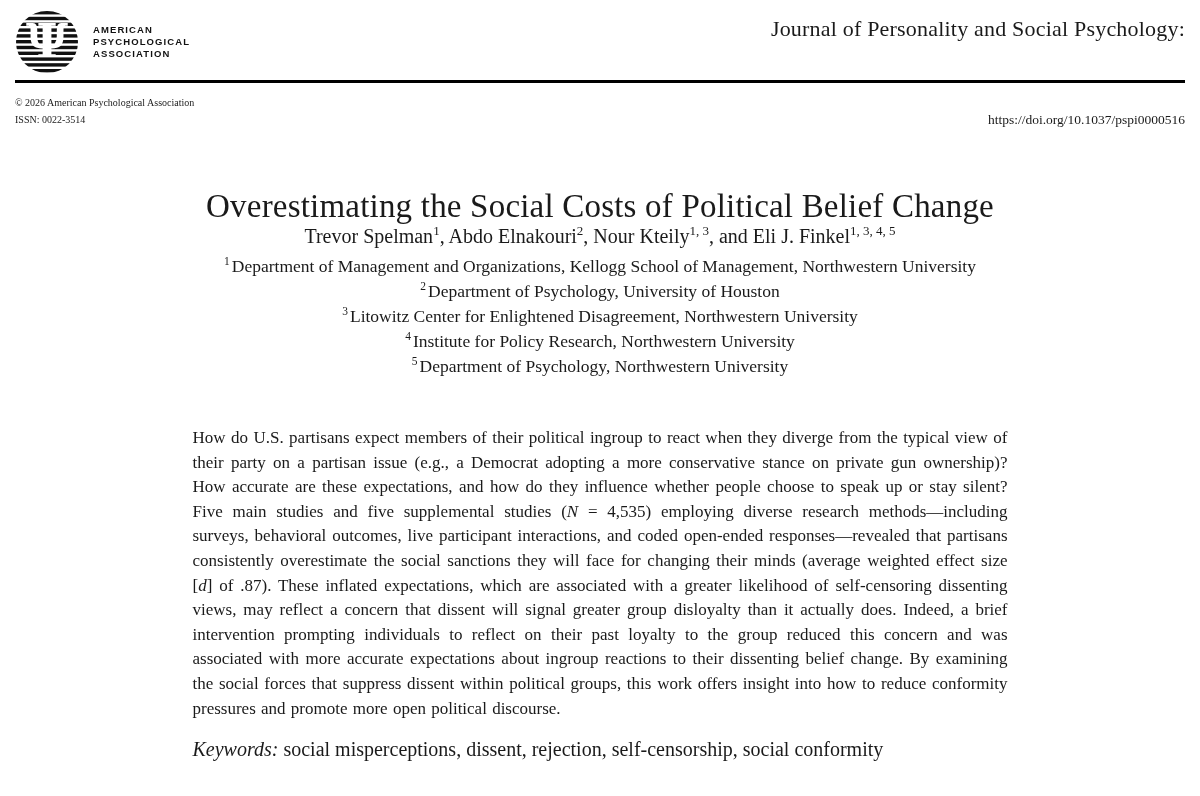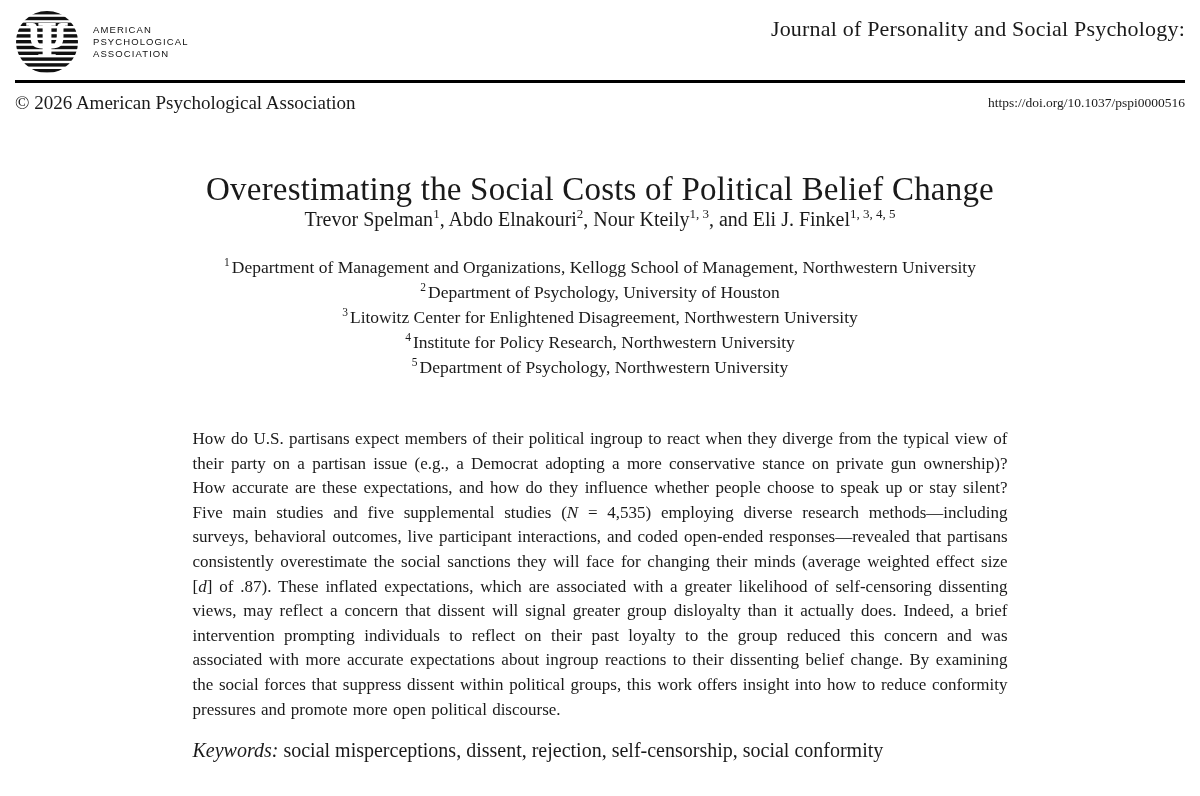--- a/index.html
+++ b/index.html
@@ -12,54 +12,54 @@
     overflow: hidden;
   }
   .page { padding: 8px 15px 0 15px; width: 1200px; height: 796px; }
 
   
   .masthead { display: flex; justify-content: space-between; align-items: flex-start; height: 68px; }
   .logo { display: flex; align-items: center; gap: 14px; padding-top: 2px; }
   .logo svg { display: block; }
   .logo-text {
     font-family: "Liberation Sans", "DejaVu Sans", sans-serif;
-    font-weight: normal;
+    font-weight: bold;
     font-size: 9.5px;
     letter-spacing: 1.1px;
     line-height: 12px;
     color: #111111;
   }
   .journal-title {
     text-align: right;
     font-size: 22px;
     line-height: 30px;
     padding-top: 6px;
     letter-spacing: 0.2px;
   }
   .masthead-rule { height: 3px; background: #000000; margin-top: 4px; }
 
   
   .meta-row { display: flex; justify-content: space-between; align-items: flex-end; margin-top: 11px; }
-  .copyright { font-size: 19px; line-height: 17px; }
+  .copyright { font-size: 10px; line-height: 17px; }
   .doi { font-size: 13.5px; line-height: 17px; color: #1a1a1a; text-decoration: none; margin-left: 41px; }
 
   
   .article-title {
     text-align: center;
     font-size: 33px;
     font-weight: normal;
     letter-spacing: 0.2px;
     margin-top: 60px;
   }
   .authors {
     text-align: center;
     font-size: 20px;
   }
   .authors sup { font-size: 13px; line-height: 0; }
-  .affiliations { margin-top: 24px; }
+  .affiliations { margin-top: 6px; }
   .affil {
     text-align: center;
     font-size: 17.5px;
     line-height: 25px;
   }
   .affil sup { font-size: 11.5px; line-height: 0; margin-right: 2px; }
 
   
   .abstract {
     width: 815px;
@@ -115,20 +115,21 @@
     <div class="journal-title">
       <div>Journal of Personality and Social Psychology:</div>
     </div>
   </header>
 
   <div class="masthead-rule"></div>
 
   <div class="meta-row">
     <div class="copyright">
       <div>© 2026 American Psychological Association</div>
+      <div>ISSN: 0022-3514</div>
     </div>
     <a class="doi" href="#">https://doi.org/10.1037/pspi0000516</a>
   </div>
 
   <main>
     <h1 class="article-title">Overestimating the Social Costs of Political Belief Change</h1>
 
     <p class="authors"><span>Trevor Spelman</span><sup>1</sup><span>, </span><span>Abdo Elnakouri</span><sup>2</sup><span>, </span><span>Nour Kteily</span><sup>1, 3</sup><span>, and </span><span>Eli J. Finkel</span><sup>1, 3, 4, 5</sup></p>
 
     <div class="affiliations">

